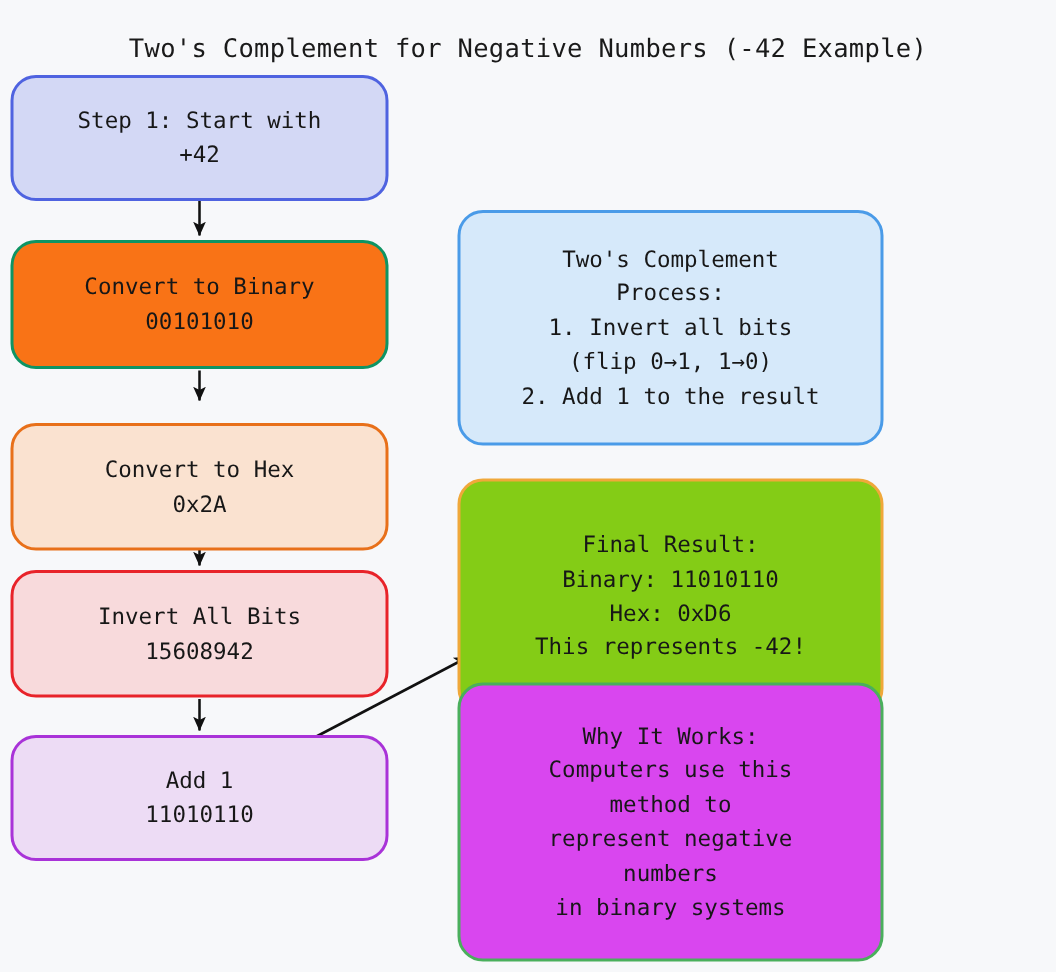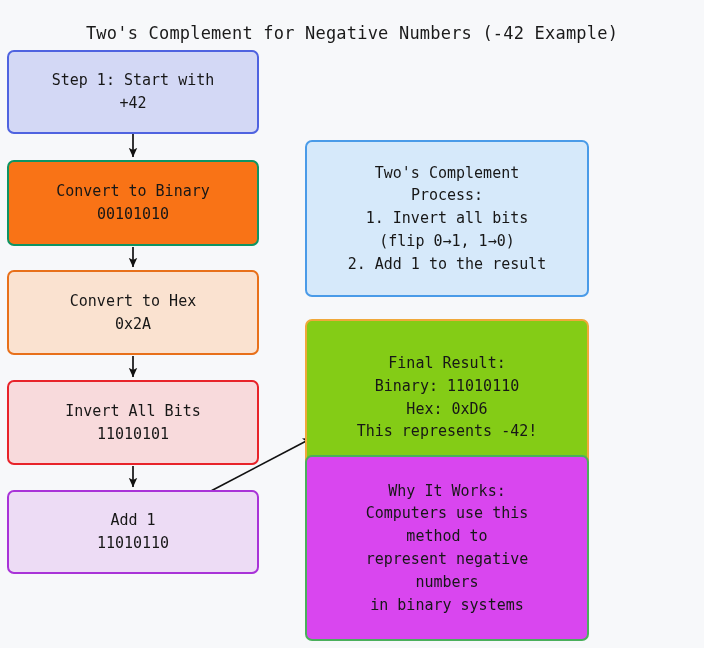--- a/index.html
+++ b/index.html
@@ -26,21 +26,21 @@
     width: 704px;
     text-align: center;
     font-size: 17px;
     color: #1A1A1A;
     letter-spacing: 0.2px;
     white-space: pre;
   }
   .node {
     position: absolute;
     box-sizing: border-box;
-    border-radius: 7px;
+    border-radius: 17px;
     display: flex;
     align-items: center;
     justify-content: center;
     text-align: center;
     font-size: 15px;
     line-height: 1.52;
     color: #171717;
     white-space: pre-line;
     padding: 20px 6px;
   }
@@ -49,21 +49,21 @@
     left: 7px;  top: 50px;  width: 252px; height: 84px;
     border: 2.5px solid #4F63E0;
     background: #D3D8F5;
   }
   #n-binary {
     left: 7px;  top: 160px; width: 252px; height: 86px;
     border: 2.5px solid #0E9463;
     background: #f97316;
   }
   #n-hex {
-    left: 7px;  top: 270px; width: 252px; height: 85px;
+    left: 7px;  top: 282px; width: 252px; height: 85px;
     border: 2.5px solid #E8701A;
     background: #FAE2D0;
   }
   #n-invert {
     left: 7px;  top: 380px; width: 252px; height: 85px;
     border: 2.5px solid #E8232A;
     background: #F8DADC;
   }
   #n-add {
     left: 7px;  top: 490px; width: 252px; height: 84px;
@@ -119,21 +119,21 @@
   <div class="node" id="n-start">Step 1: Start with
 +42</div>
 
   <div class="node" id="n-binary">Convert to Binary
 00101010</div>
 
   <div class="node" id="n-hex">Convert to Hex
 0x2A</div>
 
   <div class="node" id="n-invert">Invert All Bits
-11010101</div>
+15608942</div>
 
   <div class="node" id="n-add">Add 1
 11010110</div>
 
   <div class="node" id="n-process">Two's Complement
 Process:
 1. Invert all bits
 (flip 0→1, 1→0)
 2. Add 1 to the result</div>
 

